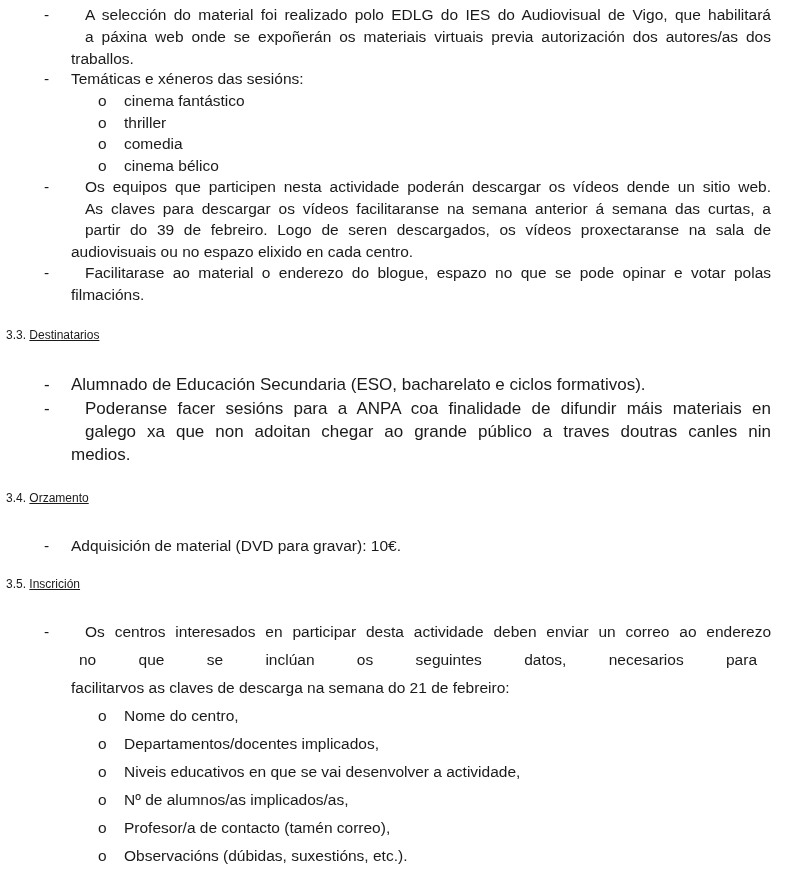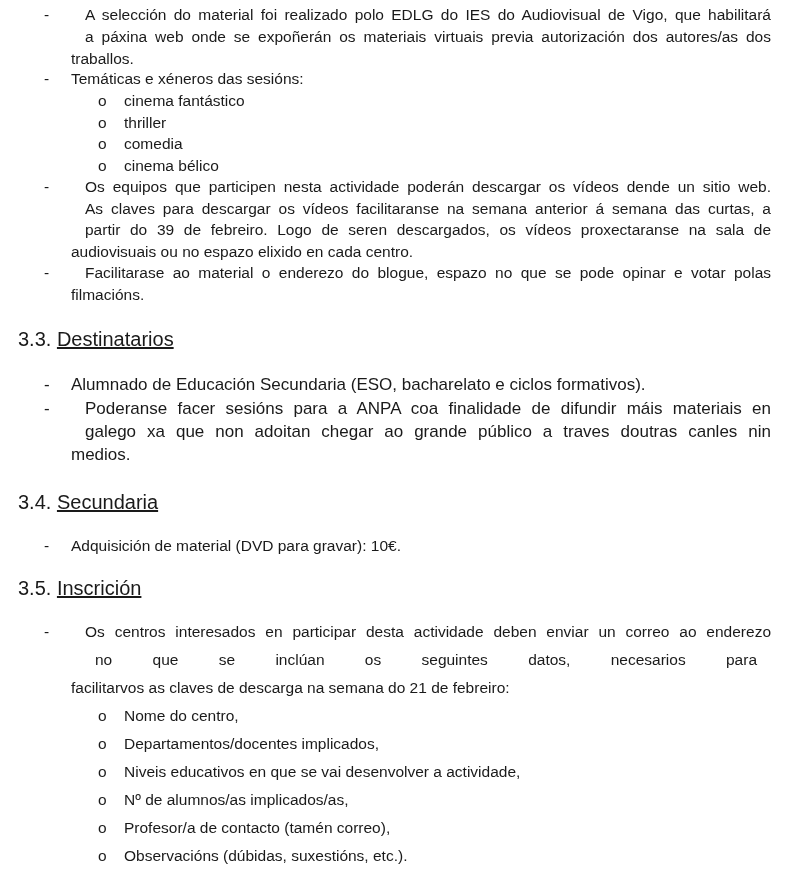--- a/index.html
+++ b/index.html
@@ -44,23 +44,23 @@
       left: 71px;
       white-space: nowrap;
     }
     .sub {
       position: absolute;
       left: 124px;
       white-space: nowrap;
     }
     .heading {
       position: absolute;
-      left: 18px;
+      left: 6px;
       white-space: nowrap;
-      font-size: 20px;
+      font-size: 12px;
     }
     .heading .u {
       text-decoration: underline;
     }
     .s1 { font-size: 15.5px; line-height: 21px; }
     .s2 { font-size: 17px; line-height: 23px; }
     .s3 { font-size: 15.5px; line-height: 21px; }
     a.mail {
       color: #1f2fd6;
       text-decoration: underline;
@@ -116,38 +116,38 @@
 
     <span class="dash s2" style="top:397px">-</span>
     <span class="just s2" style="top:397px">Poderanse facer sesións para a ANPA coa finalidade de difundir máis materiais en</span>
     <span class="just s2" style="top:420px">galego xa que non adoitan chegar ao grande público a traves doutras canles nin</span>
     <span class="left s2" style="top:443px">medios.</span>
   </div>
 
   <div>
     <div class="heading" style="top:491px">
       <span>3.4.</span>
-      <span class="u">Secundaria</span>
+      <span class="u">Orzamento</span>
     </div>
 
     <span class="dash s1" style="top:535px">-</span>
     <span class="left s1" style="top:535px">Adquisición de material (DVD para gravar): 10€.</span>
   </div>
 
   <div>
     <div class="heading" style="top:577px">
       <span>3.5.</span>
       <span class="u">Inscrición</span>
     </div>
 
     <span class="dash s3" style="top:621px">-</span>
     <span class="just s3" style="top:621px">Os centros interesados en participar desta actividade deben enviar un correo ao enderezo</span>
 
     <div class="left s3 inline-justify" style="top:649px; width:686px;">
-      <span class="just-inline" style="flex:1; margin-left:24px; text-align:justify; text-align-last:justify;">no que se inclúan os seguintes datos, necesarios para</span>
+      <span class="just-inline" style="flex:1; margin-left:8px; text-align:justify; text-align-last:justify;">no que se inclúan os seguintes datos, necesarios para</span>
     </div>
 
     <span class="left s3" style="top:677px">facilitarvos as claves de descarga na semana do 21 de febreiro:</span>
 
     <span class="circ s3" style="top:705px">o</span>
     <span class="sub s3" style="top:705px">Nome do centro,</span>
 
     <span class="circ s3" style="top:733px">o</span>
     <span class="sub s3" style="top:733px">Departamentos/docentes implicados,</span>
 

